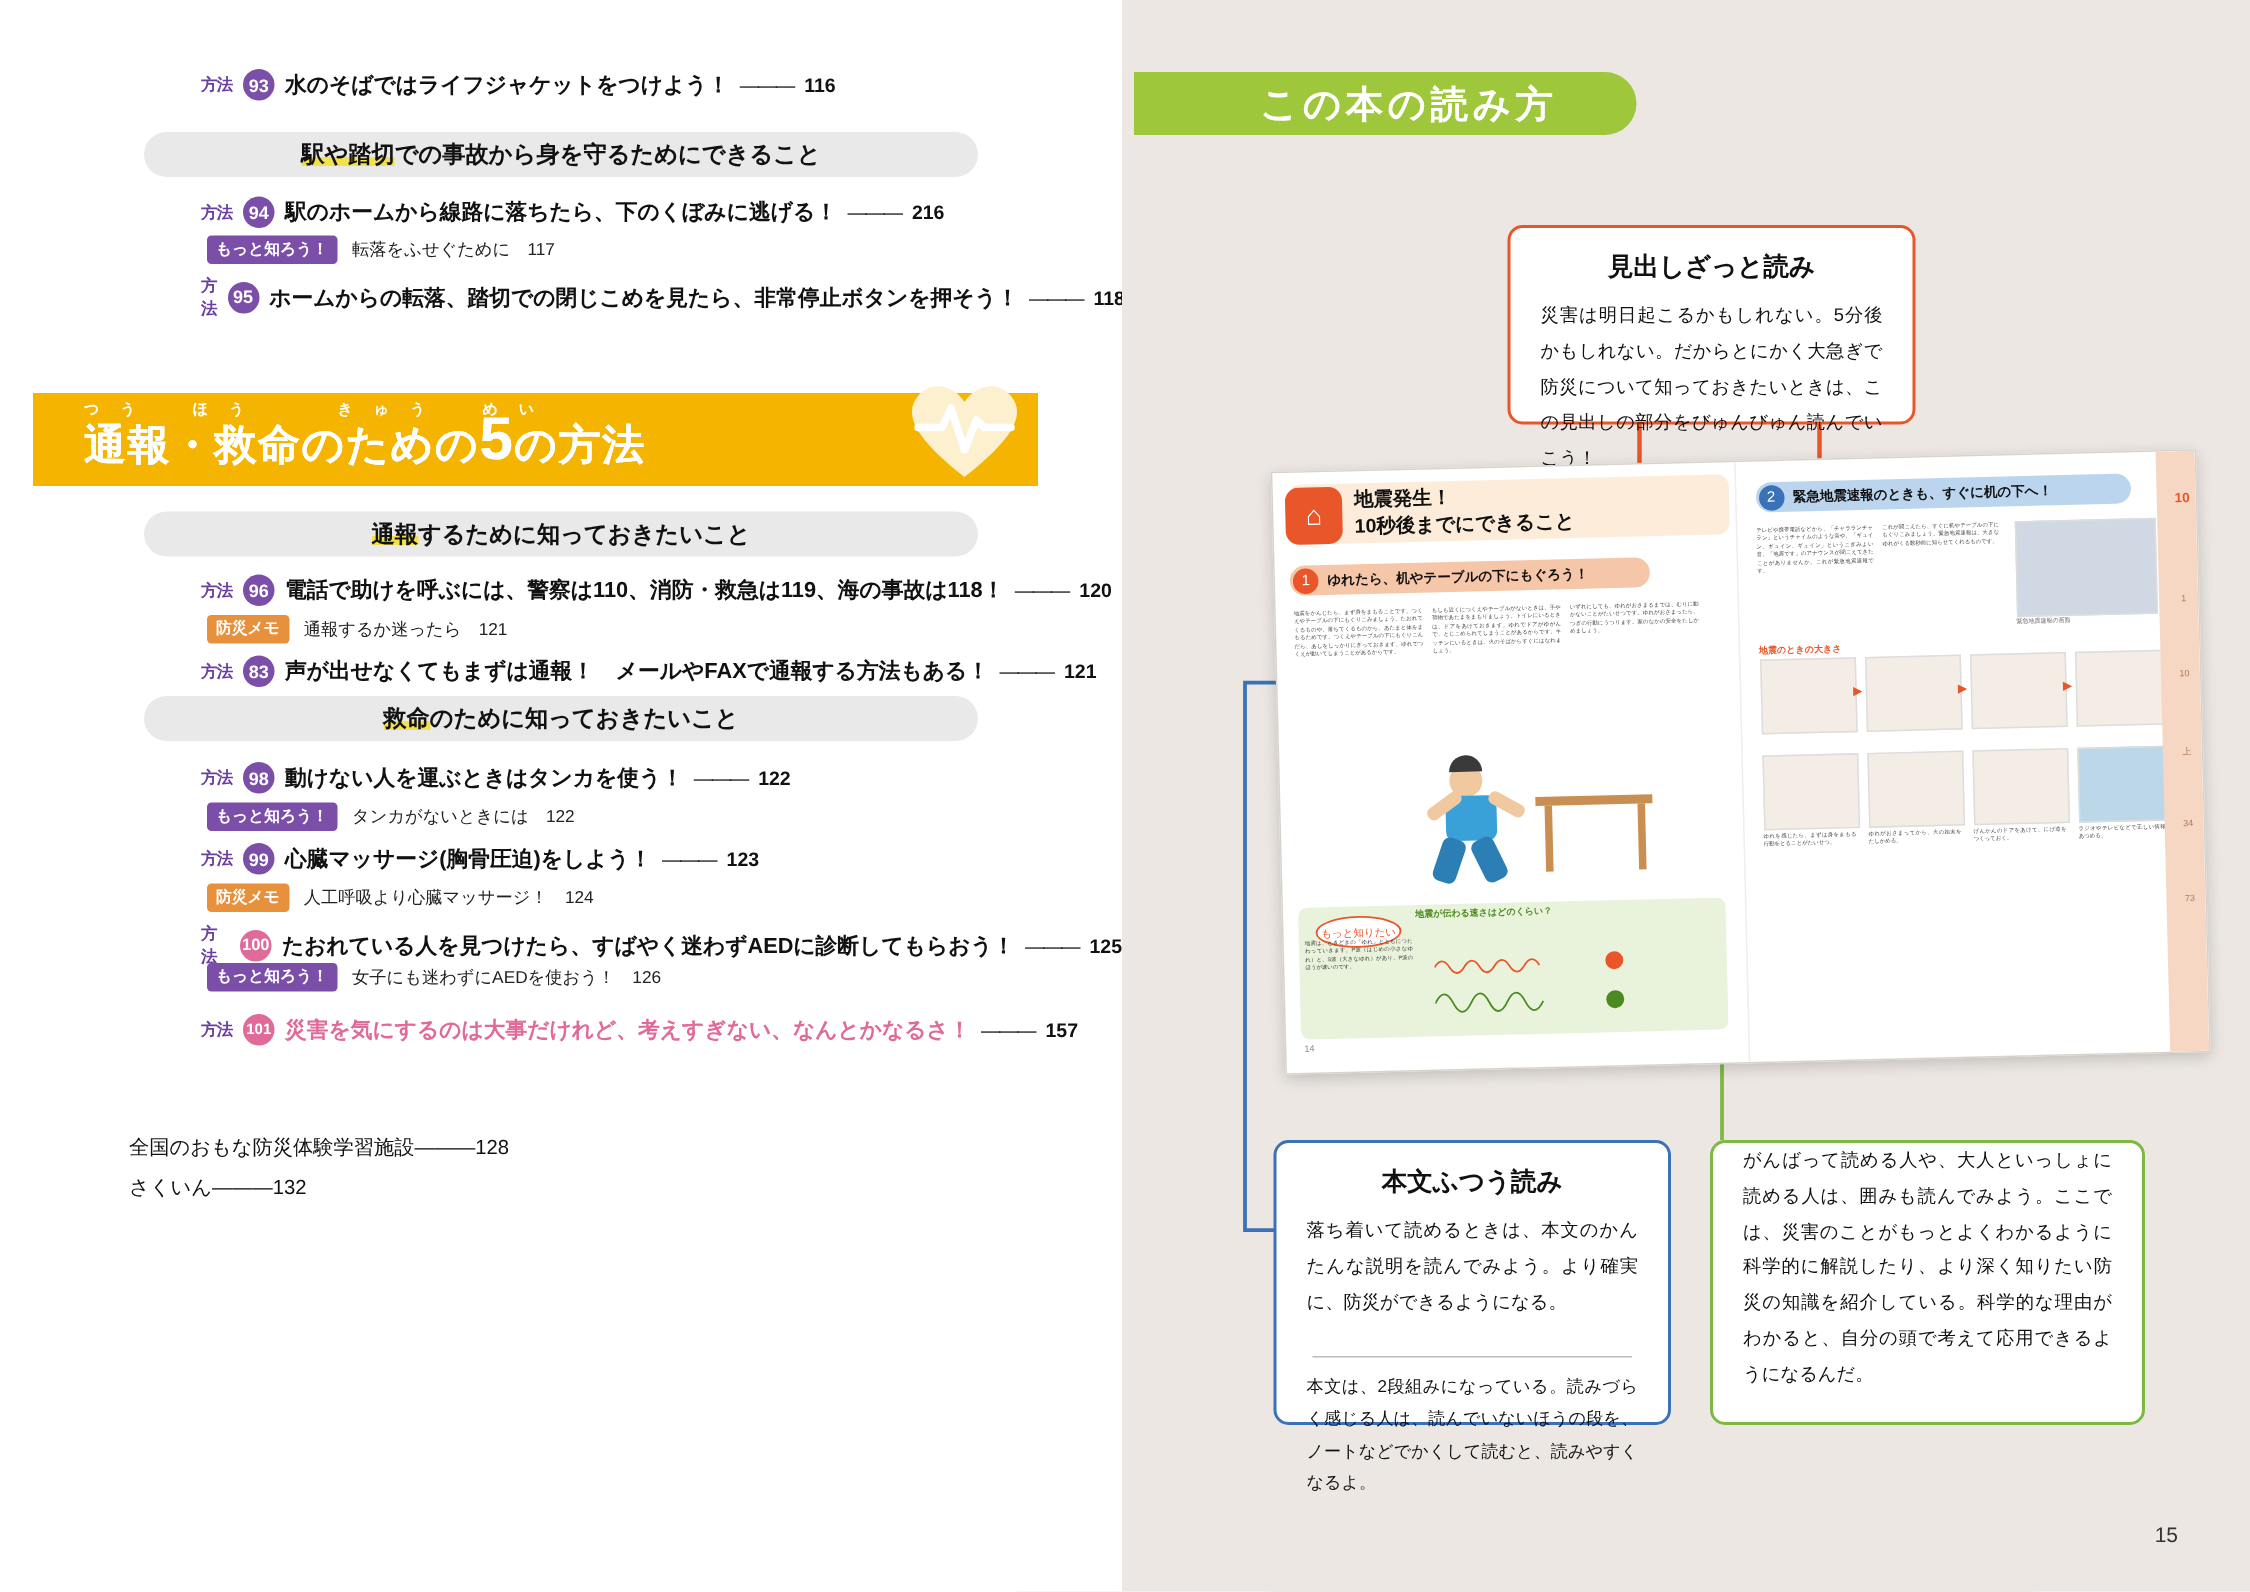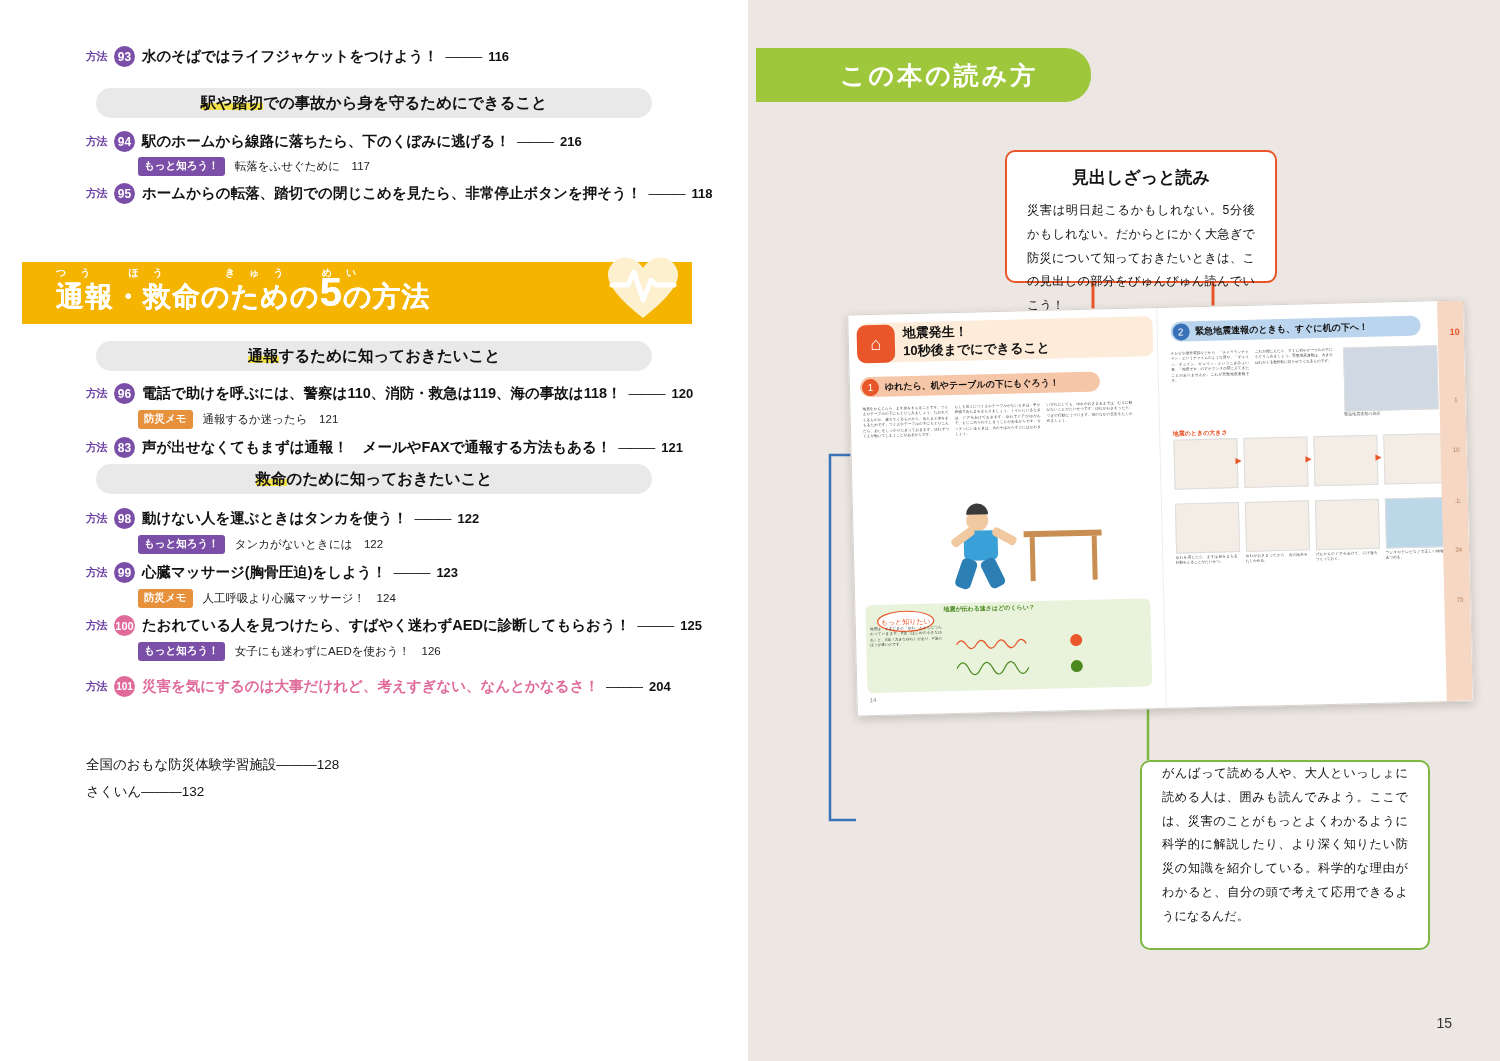--- a/index.html
+++ b/index.html
@@ -8,21 +8,21 @@
     background:#ffffff;
     font-family:"Liberation Sans","DejaVu Sans",sans-serif;
     overflow:hidden;
     position:relative;
   }
   .page{position:absolute;inset:0;}
   
   .left{position:absolute;left:0;top:0;width:748px;height:1061px;background:#ffffff;}
   .right{position:absolute;left:748px;top:0;width:752px;height:1061px;background:#ece7e2;}
 
-  .entry{position:absolute;display:flex;align-items:center;gap:7px;}
+  .entry{position:absolute;display:flex;align-items:center;gap:7px;margin-left:48px;}
   .houhou{
     color:#6b3fa0;font-size:11px;font-weight:bold;letter-spacing:-0.5px;
   }
   .numcircle{
     width:21px;height:21px;border-radius:50%;
     display:flex;align-items:center;justify-content:center;
     color:#fff;font-size:12px;font-weight:bold;
     background:#7b4ea8;flex:none;
   }
   .numcircle.pink{background:#e06a9a;}
@@ -63,21 +63,21 @@
     position:absolute;left:56px;top:266px;color:#fff;font-size:10px;letter-spacing:14px;font-weight:bold;
   }
   .heart{
     position:absolute;right:60px;top:244px;width:90px;height:80px;
   }
 
   .footer-line{position:absolute;font-size:13.5px;color:#111;}
 
   
   .greenbar{
-    position:absolute;left:756px;top:48px;width:335px;height:54px;
+    position:absolute;left:756px;top:48px;width:335px;height:42px;
     background:#9ec73b;border-radius:0 26px 26px 0;
     display:flex;align-items:center;
   }
   .greenbar span{
     margin-left:84px;color:#fff;font-size:25px;font-weight:bold;letter-spacing:3px;
   }
 
   .callout{
     position:absolute;border-radius:10px;background:#fff;box-sizing:border-box;
   }
@@ -243,21 +243,21 @@
     <div class="sub" style="left:138px;top:642px;">
       <span class="tag">もっと知ろう！</span>
       <span class="subtext">女子にも迷わずにAEDを使おう！　126</span>
     </div>
 
     <div class="entry" style="left:86px;top:676px;">
       <span class="houhou">方法</span>
       <span class="numcircle pink" style="font-size:10px;">101</span>
       <span class="etitle" style="color:#e06a9a;">災害を気にするのは大事だけれど、考えすぎない、なんとかなるさ！</span>
       <span class="leader">———</span>
-      <span class="pnum">204</span>
+      <span class="pnum">157</span>
     </div>
 
     <div class="footer-line" style="left:86px;top:756px;">
       <span>全国のおもな防災体験学習施設</span><span>———</span><span>128</span>
     </div>
     <div class="footer-line" style="left:86px;top:783px;">
       <span>さくいん</span><span>———</span><span>132</span>
     </div>
   </div>
 
@@ -380,20 +380,26 @@
       <div style="position:absolute;right:0;top:0;width:26px;height:100%;background:#f6d7c3;"></div>
       <div style="position:absolute;right:4px;top:26px;font-size:9px;color:#e8562a;font-weight:bold;">10</div>
       <div style="position:absolute;right:8px;top:96px;font-size:6px;color:#b07a58;">1</div>
       <div style="position:absolute;right:7px;top:146px;font-size:6px;color:#b07a58;">10</div>
       <div style="position:absolute;right:7px;top:196px;font-size:6px;color:#b07a58;">上</div>
       <div style="position:absolute;right:7px;top:246px;font-size:6px;color:#b07a58;">34</div>
       <div style="position:absolute;right:7px;top:296px;font-size:6px;color:#b07a58;">73</div>
     </div>
   </div>
 
+  <div class="callout blue" style="left:849px;top:760px;width:265px;height:190px;">
+    <div class="ctitle">本文ふつう読み</div>
+    <div class="cbody">落ち着いて読めるときは、本文のかんたんな説明を読んでみよう。より確実に、防災ができるようになる。</div>
+    <div class="divider"></div>
+    <div class="cbody" style="font-size:11.4px;line-height:1.85;">本文は、2段組みになっている。読みづらく感じる人は、読んでいないほうの段を、ノートなどでかくして読むと、読みやすくなるよ。</div>
+  </div>
 
   <div class="callout green" style="left:1140px;top:760px;width:290px;height:190px;">
     <div class="cbody">がんばって読める人や、大人といっしょに読める人は、囲みも読んでみよう。ここでは、災害のことがもっとよくわかるように科学的に解説したり、より深く知りたい防災の知識を紹介している。科学的な理由がわかると、自分の頭で考えて応用できるようになるんだ。</div>
   </div>
 
   <div class="bigpagenum">15</div>
 
 </div>
 
 </body></html>

